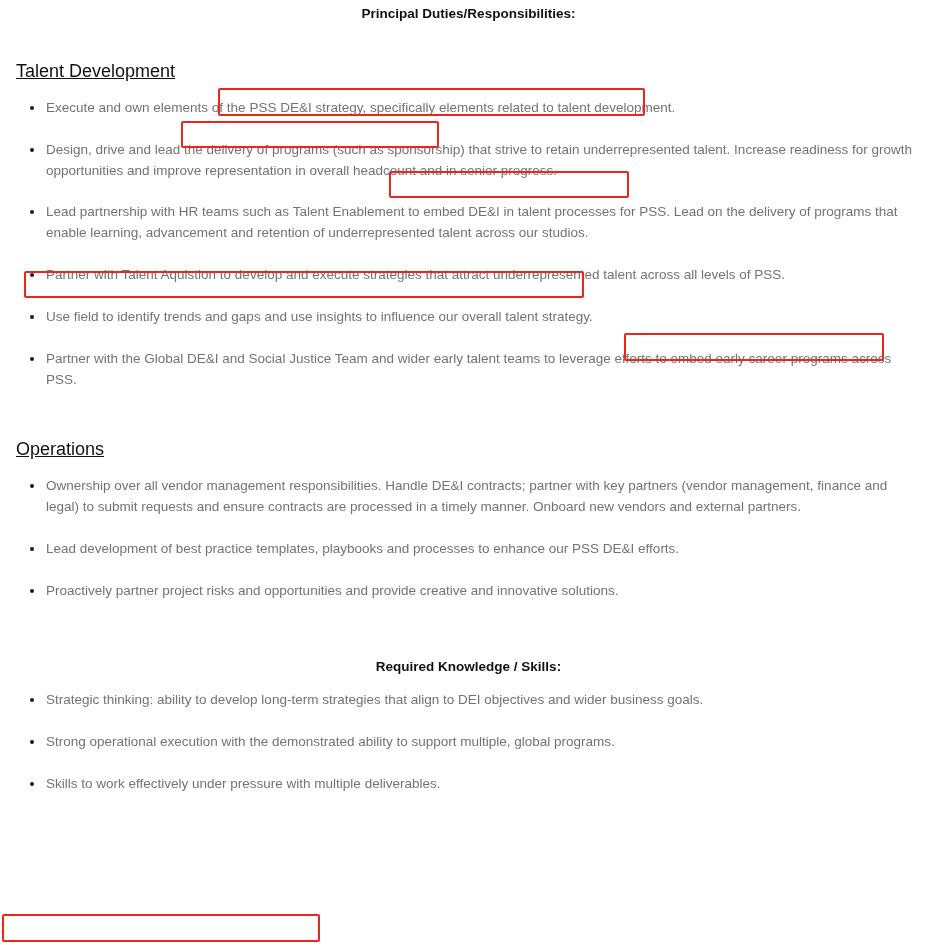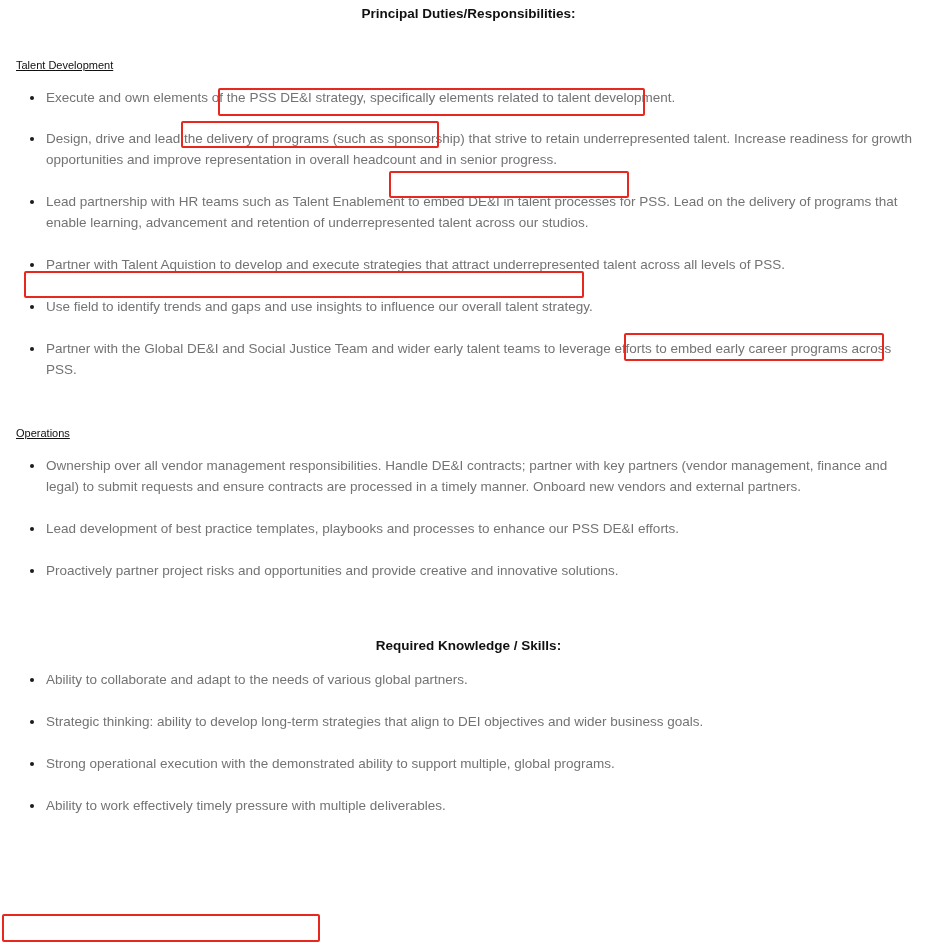--- a/index.html
+++ b/index.html
@@ -22,21 +22,21 @@
   }
   .section-heading {
     font-weight: bold;
     font-size: 13.5px;
     color: #111111;
     margin: 0;
     text-align: center;
   }
   .sub-heading {
     text-decoration: underline;
-    font-size: 11px;
+    font-size: 18px;
     color: #111111;
     margin: 0;
   }
   ul.bullets {
     list-style: none;
     margin: 0;
     padding: 0;
   }
   ul.bullets > li {
     position: relative;
@@ -100,24 +100,23 @@
     <li>Ownership over all vendor management responsibilities. Handle DE&amp;I contracts; partner with key partners (vendor management, finance and legal) to submit requests and ensure contracts are processed in a timely manner. Onboard new vendors and external partners.</li>
     <li>Lead development of best practice templates, playbooks and processes to enhance our PSS DE&amp;I efforts.</li>
     <li>Proactively partner project risks and opportunities and provide creative and innovative solutions.</li>
   </ul>
 
   <div class="spacer-lg"></div>
 
   <div class="section-heading">Required Knowledge / Skills:</div>
   <div class="spacer-sm"></div>
   <ul class="bullets">
-    <li>Ability to collaborate and adapt to the needs of various global partners.</li>
     <li>Strategic thinking: ability to develop long-term strategies that align to DEI objectives and wider business goals.</li>
     <li>Strong operational execution with the demonstrated ability to support multiple, global programs.</li>
-    <li>Ability to work effectively timely pressure with multiple deliverables.</li>
+    <li>Skills to work effectively under pressure with multiple deliverables.</li>
 
   </ul>
 
   <div id="annot-layer">
       <div class="annot" style="left: 218px; top: 88px; width: 427px; height: 28px; border-color: rgb(232, 40, 30);"></div>
       <div class="annot" style="left: 181px; top: 121px; width: 258px; height: 27px; border-color: rgb(232, 40, 30);"></div>
       <div class="annot" style="left: 389px; top: 171px; width: 240px; height: 27px; border-color: rgb(232, 40, 30);"></div>
       <div class="annot" style="left: 24px; top: 271px; width: 560px; height: 27px; border-color: rgb(232, 40, 30);"></div>
       <div class="annot" style="left: 624px; top: 333px; width: 260px; height: 28px; border-color: rgb(232, 40, 30);"></div>
       <div class="annot" style="left: 2px; top: 914px; width: 318px; height: 28px; border-color: rgb(232, 40, 30);"></div>

